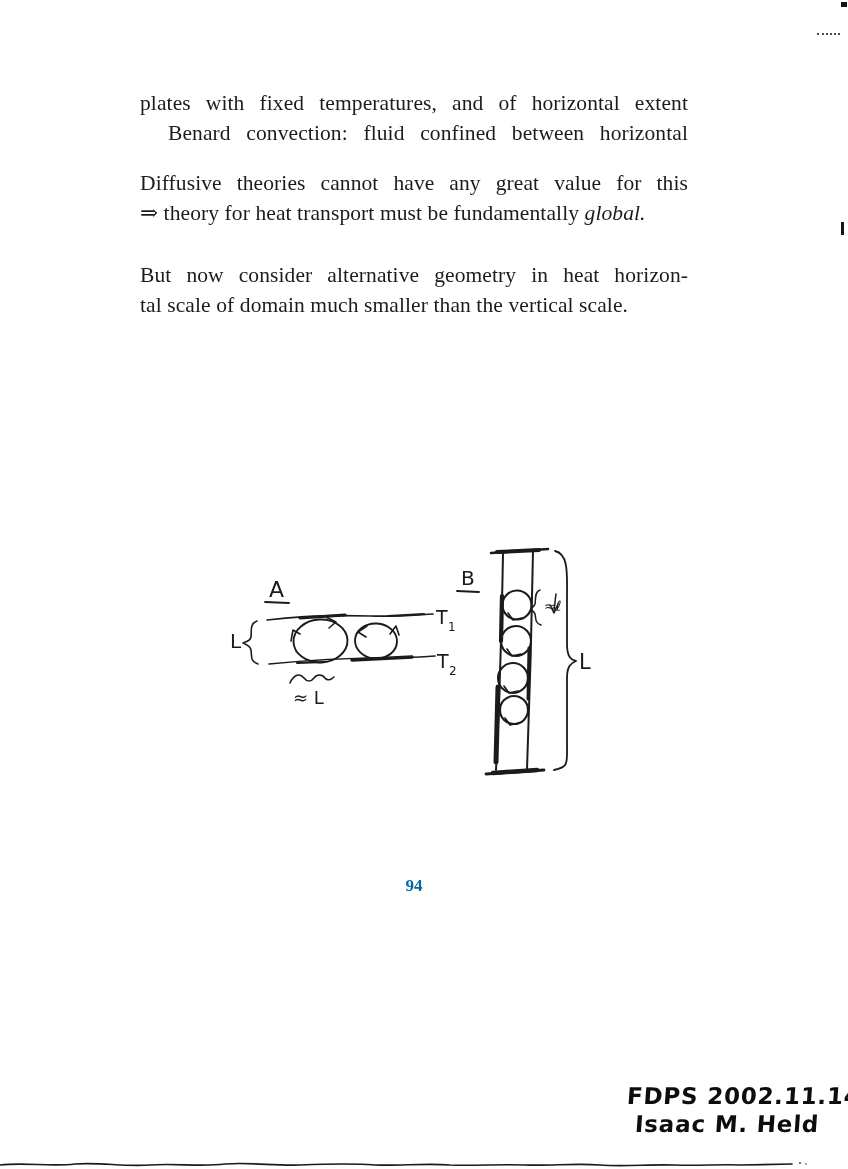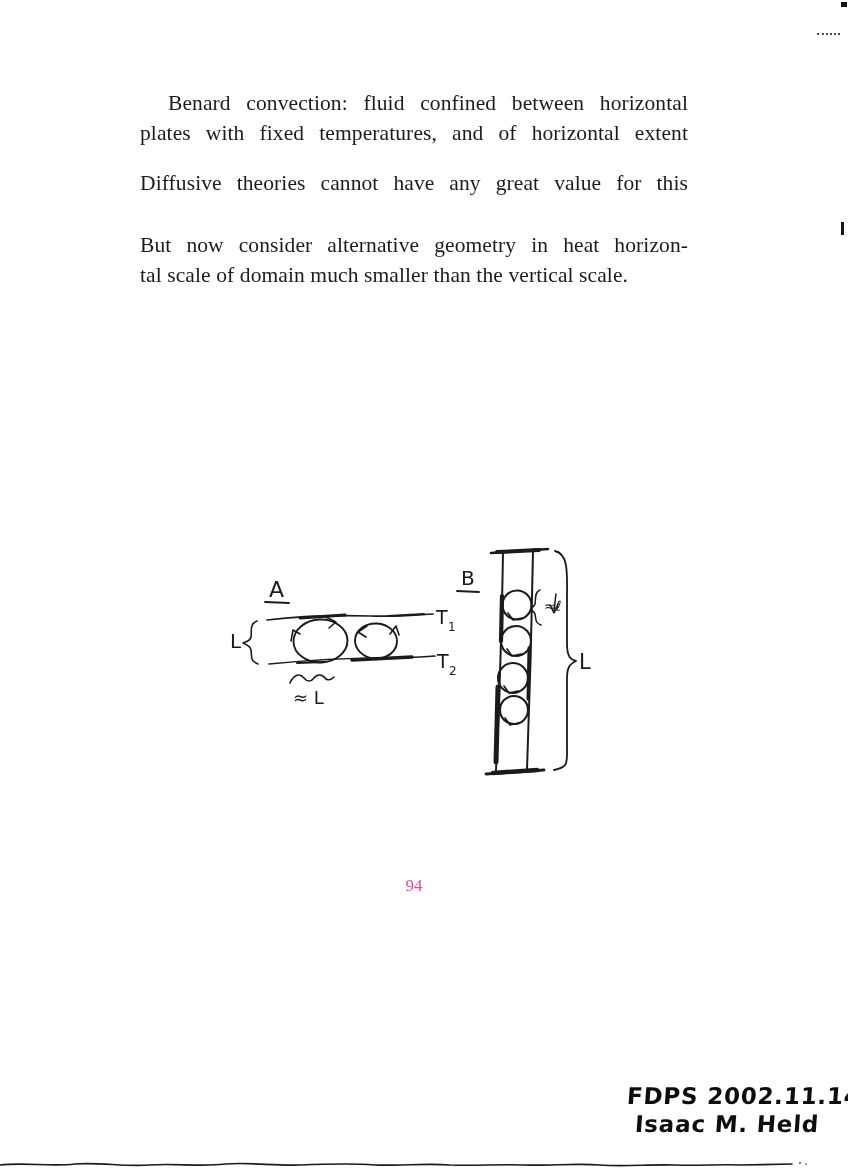--- a/index.html
+++ b/index.html
@@ -27,21 +27,21 @@
   .line.j{white-space:normal;text-align:justify;text-align-last:justify;}
   .line.indent{text-indent:28px;}
   .it{font-style:italic;}
   
   .figure-wrap{position:absolute;left:228px;top:535px;width:374px;height:256px;}
   .ink{stroke:#1b1b1b;fill:none;stroke-linecap:round;stroke-linejoin:round;}
   .figure-wrap text{fill:#1b1b1b;font-family:"DejaVu Sans",sans-serif;}
   
   .pagenum{
     position:absolute;left:140px;top:876px;width:548px;
-    text-align:center;font-size:17px;color:#ec4899;
+    text-align:center;font-size:17px;color:#0369a1;font-weight:bold;
   }
   
   .stamp{
     position:absolute;left:626px;top:1082px;
     font-family:"DejaVu Sans",sans-serif;font-weight:bold;
     font-size:23px;line-height:28px;color:#0d0d0d;
     transform:skewX(-4deg);letter-spacing:0.8px;white-space:nowrap;
   }
   .stamp-line2{margin-left:10px;}
   
@@ -51,25 +51,26 @@
 <body>
 
 <div class="page">
 
   <div class="corner-mark"></div>
   <div class="dotted-mark"></div>
   <div class="edge-tick"></div>
 
   <div class="textblock">
     <div class="para">
+      <div class="line j">plates with fixed temperatures, and of horizontal extent</div>
       <div class="line j indent">Benard convection: fluid confined between horizontal</div>
-      <div class="line j">plates with fixed temperatures, and of horizontal extent</div>
     </div>
     <div class="para">
       <div class="line j">Diffusive theories cannot have any great value for this</div>
+      <div class="line"><span>⇒ theory for heat transport must be fundamentally </span><span class="it">global.</span></div>
     </div>
     <div class="para pm32">
       <div class="line j">But now consider alternative geometry in heat horizon-</div>
       <div class="line">tal scale of domain much smaller than the vertical scale.</div>
     </div>
   </div>
 
   <div class="figure-wrap">
     <svg width="374" height="256" viewBox="228 535 374 256">
 

